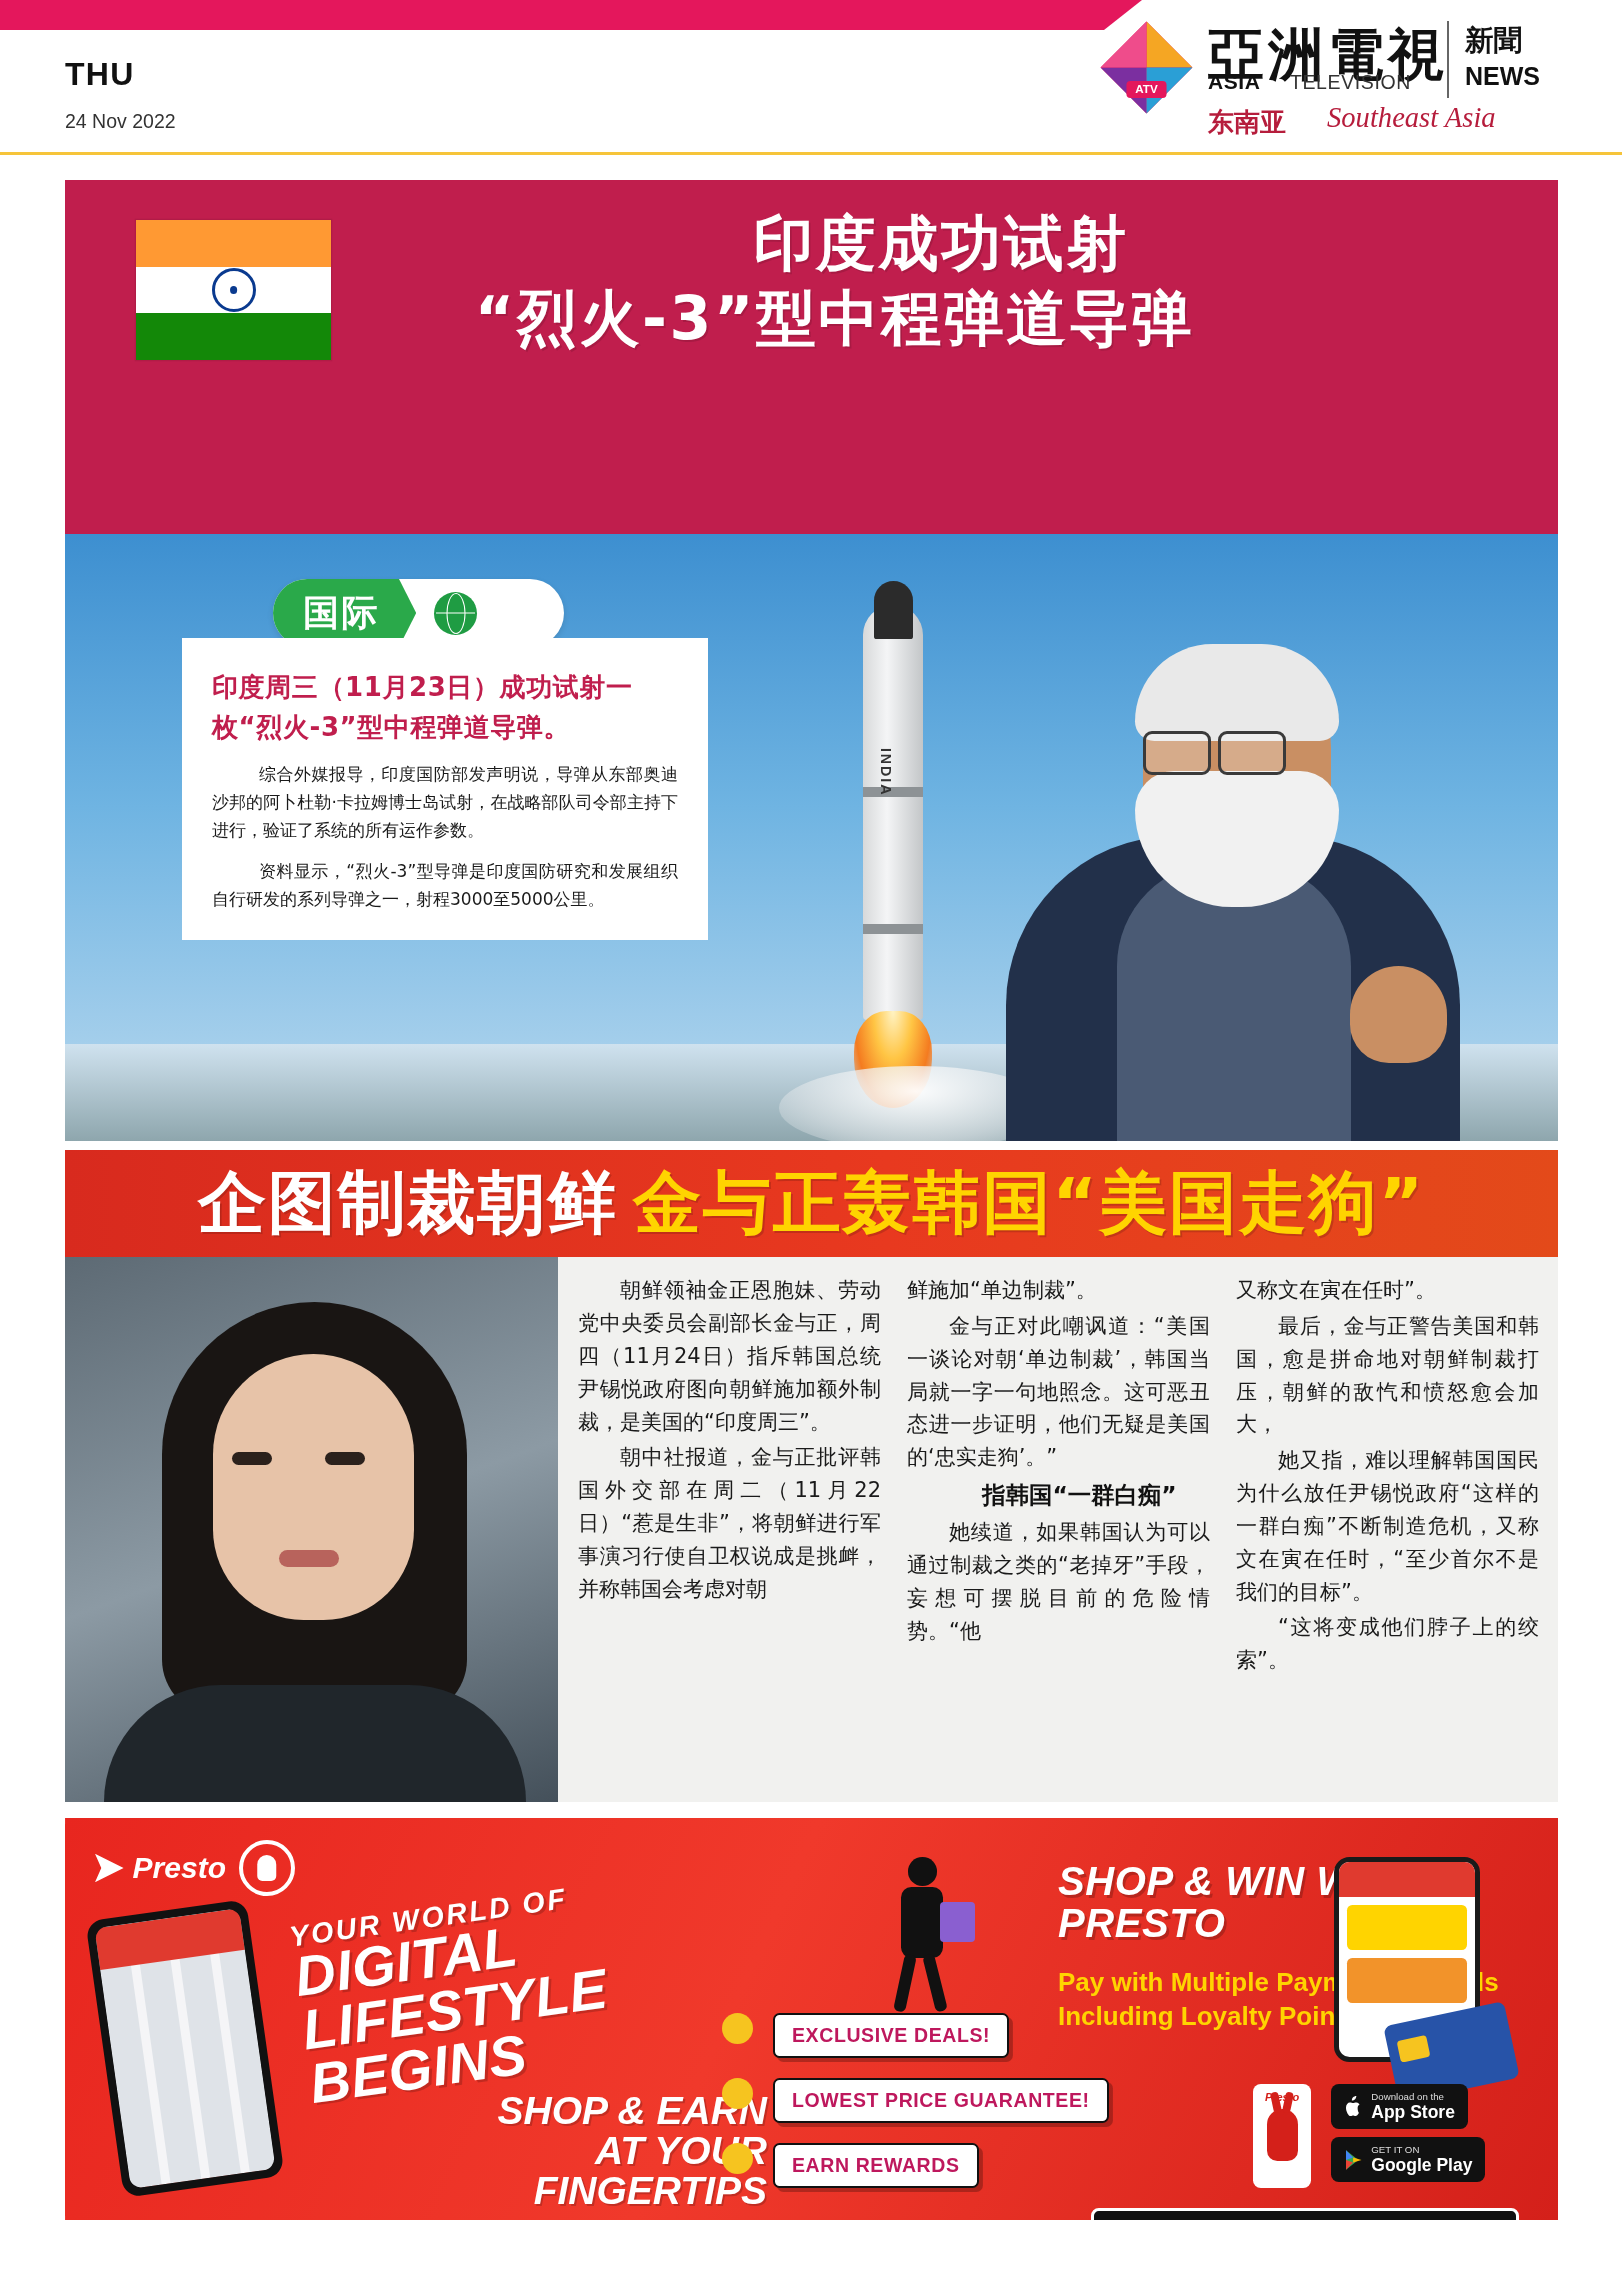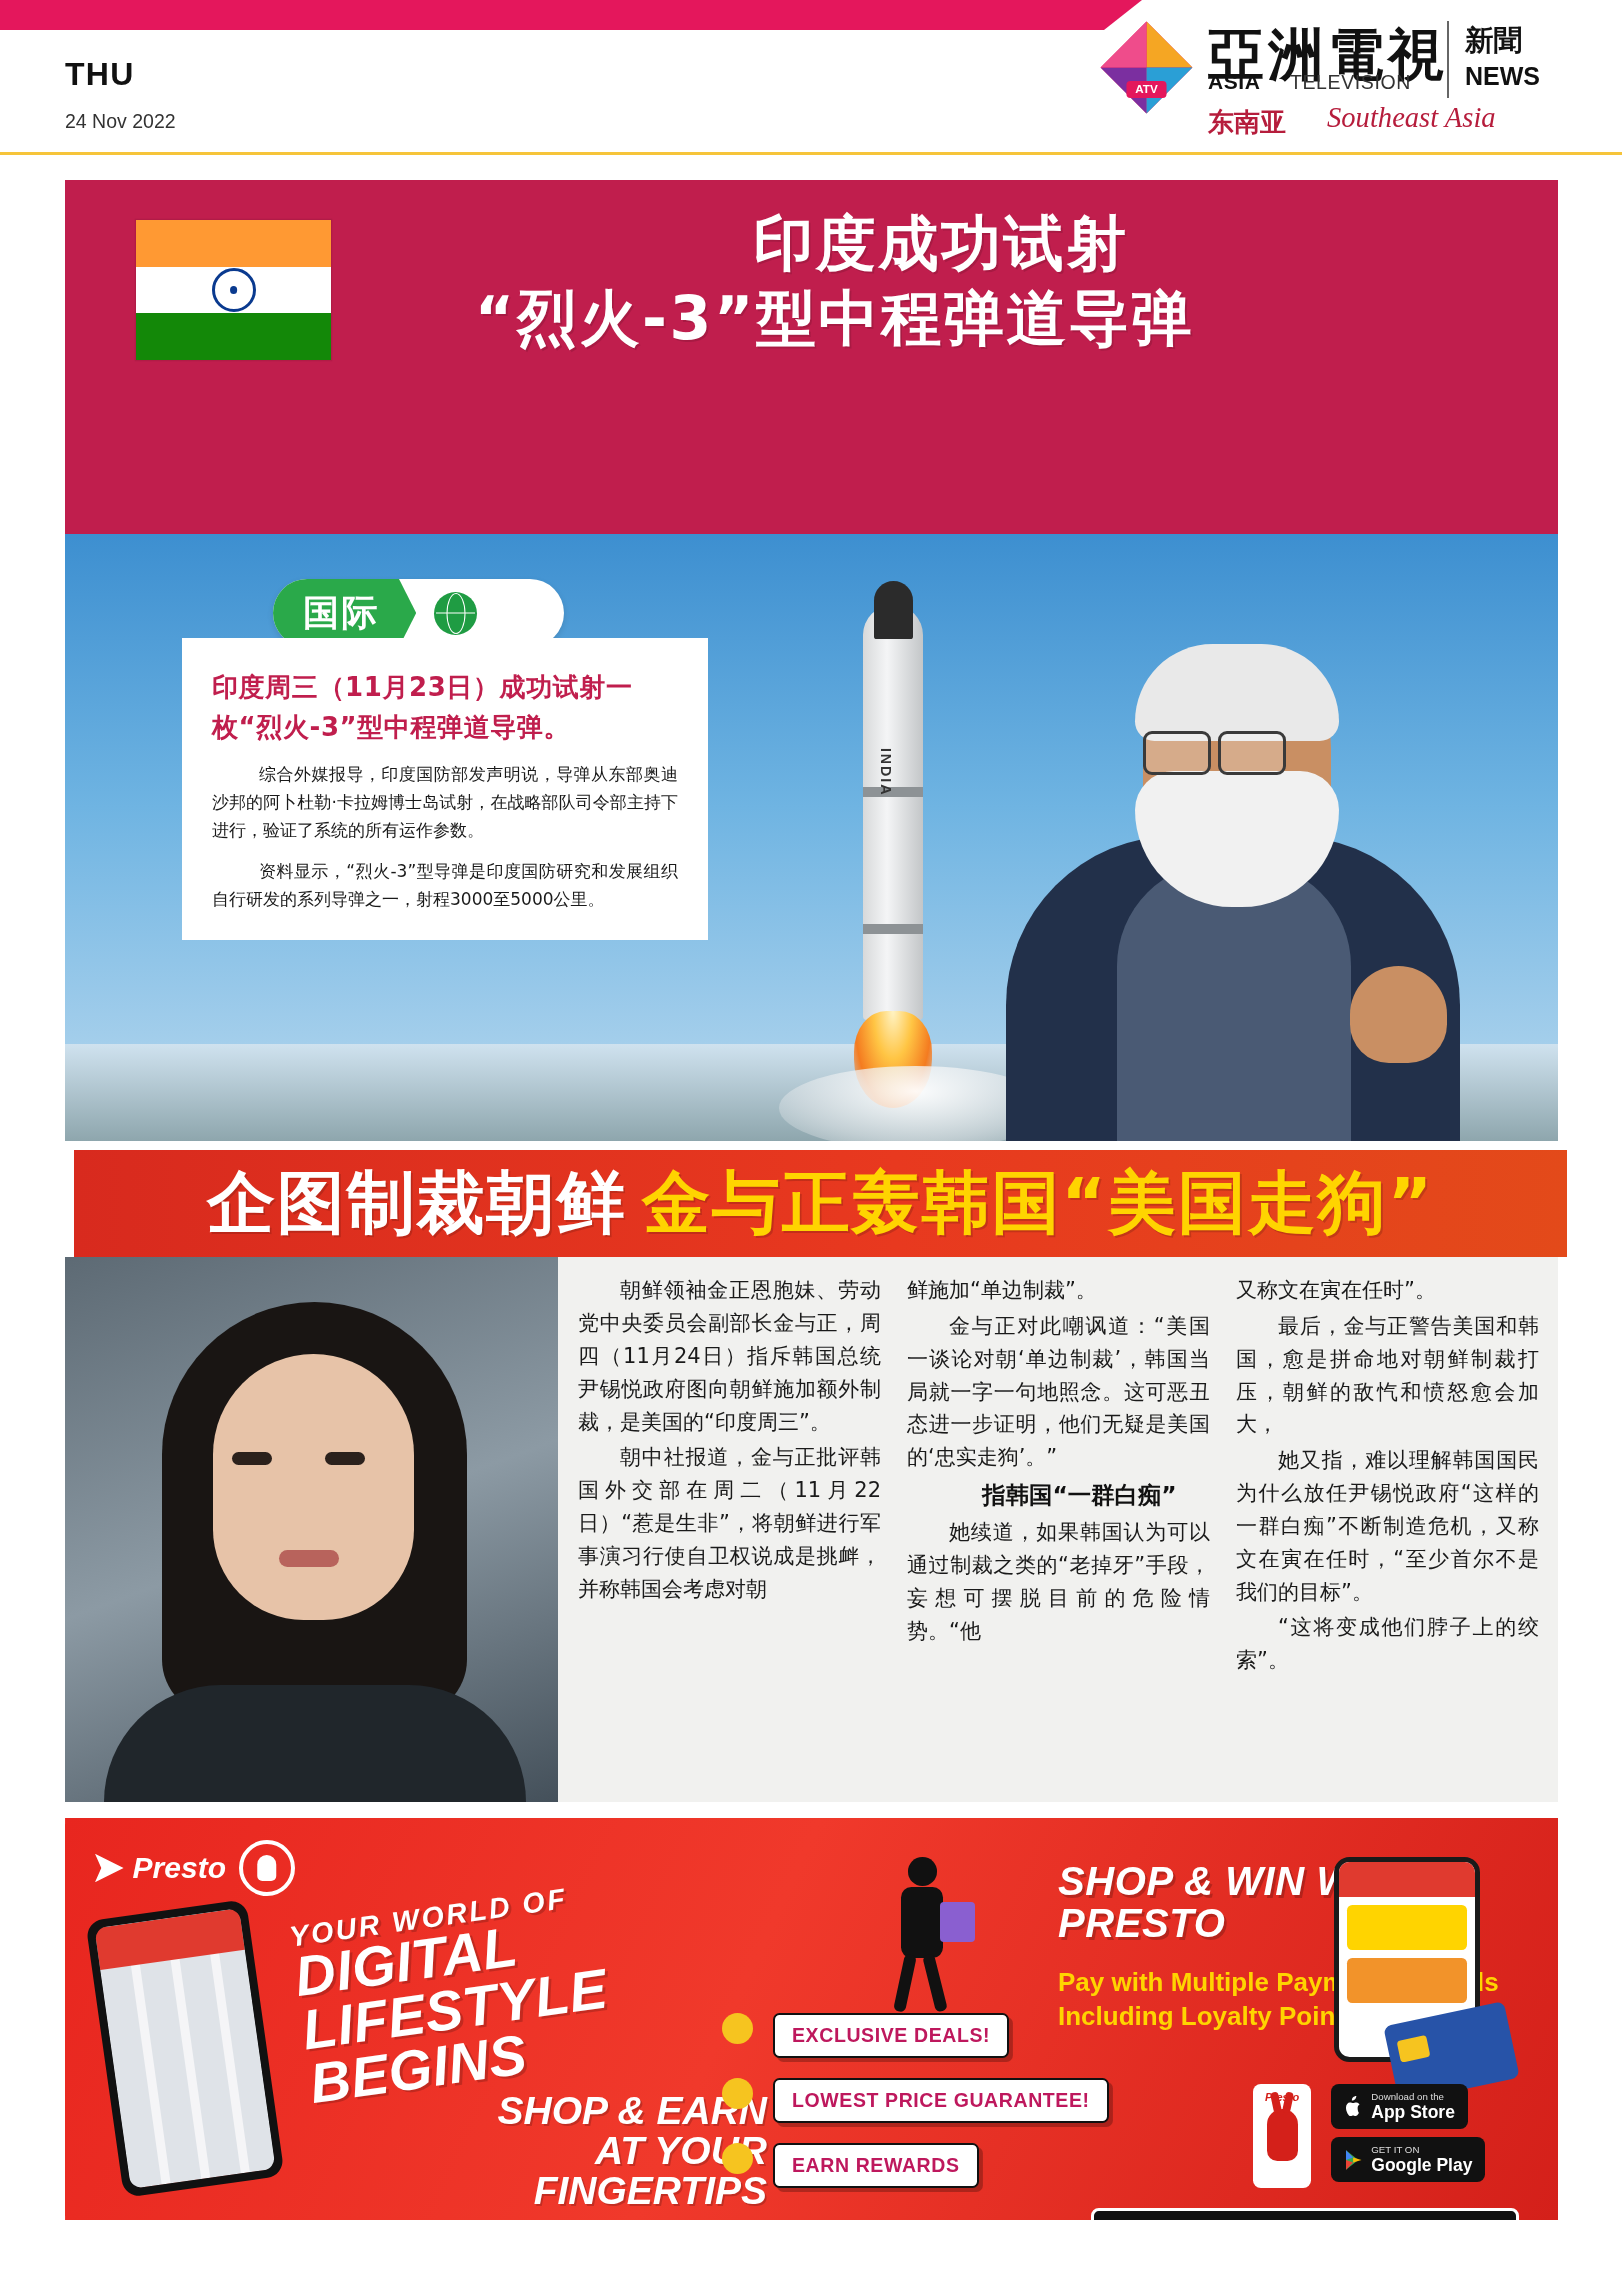--- a/index.html
+++ b/index.html
@@ -378,21 +378,21 @@
     font-family: "DejaVu Sans", sans-serif;
     font-size: 17px;
     line-height: 1.62;
     text-indent: 47px;
     text-align: justify;
   }
 
   
   .story2-banner {
     position: absolute;
-    left: 74px; top: 1150px;
+    left: 65px; top: 1150px;
     width: 1493px;
     height: 107px;
     background: linear-gradient(90deg,#d82a1e 0%,#e8391f 55%,#e34a1a 100%);
     display: flex;
     align-items: center;
     justify-content: center;
     gap: 15.6px;
   }
   .s2-white {
     color: #ffffff;

